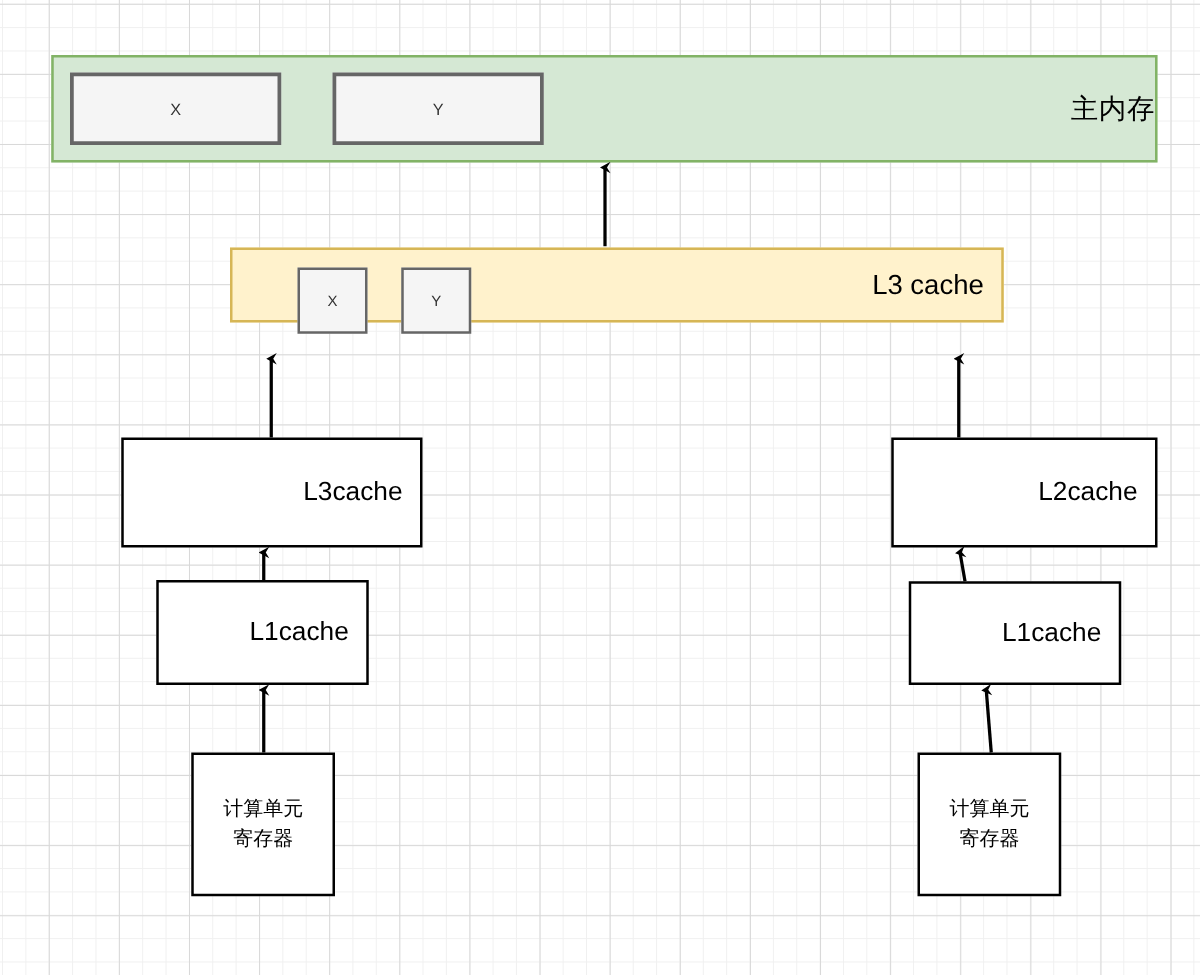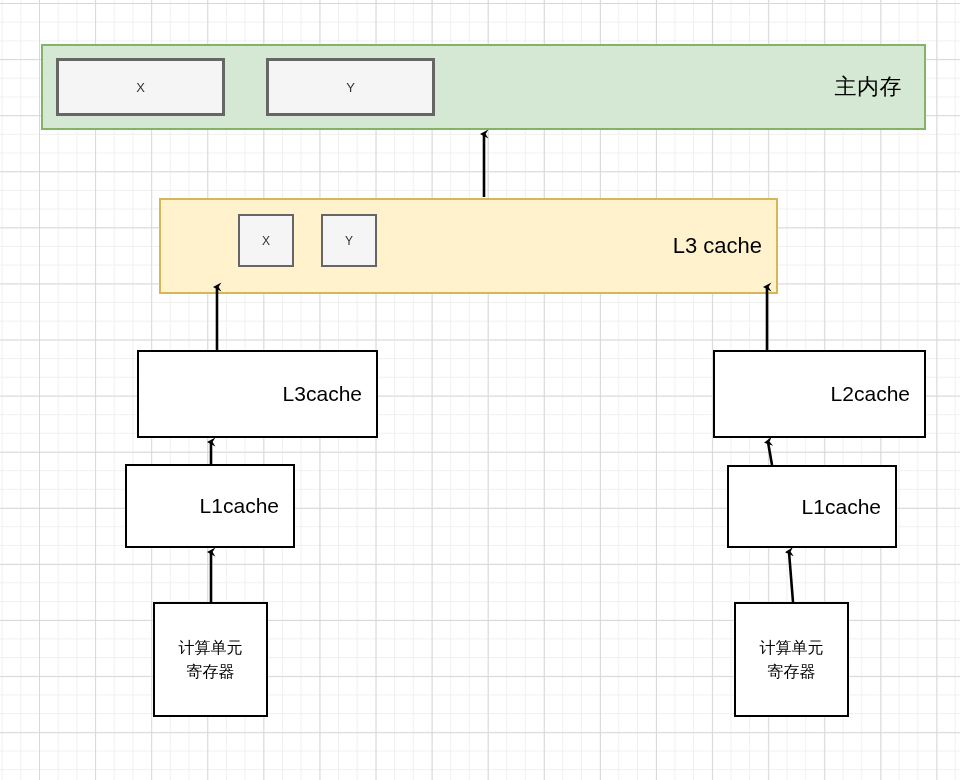--- a/index.html
+++ b/index.html
@@ -41,21 +41,20 @@
   
   .band-memory {
     background: #d5e8d4;
     border: 2px solid #82b366;
     align-items: center;
     justify-content: flex-end;
   }
   .band-memory .band-label {
     font-size: 22px;
     color: #000000;
-    padding-right: 22px;
     letter-spacing: 0.5px;
     white-space: nowrap;
     text-align: right;
   }
 
   
   .band-l3 {
     background: #fff2cc;
     border: 2px solid #d6b656;
     align-items: center;
@@ -130,33 +129,33 @@
   </div>
 
   <div class="cell" style="left:56px; top:58px; width:169px; height:58px;">
     <span>X</span>
   </div>
 
   <div class="cell" style="left:266px; top:58px; width:169px; height:58px;">
     <span>Y</span>
   </div>
 
-  <div class="node band-l3" style="left:159px; top:198px; width:619px; height:96px;">
+  <div class="node band-l3" style="left:184px; top:198px; width:619px; height:60px;">
     <span class="band-label">L3 cache</span>
   </div>
 
   <div class="cell small" style="left:238px; top:214px; width:56px; height:53px;">
     <span>X</span>
   </div>
 
   <div class="cell small" style="left:321px; top:214px; width:56px; height:53px;">
     <span>Y</span>
   </div>
 
-  <div class="node box" style="left:97px; top:350px; width:241px; height:88px;margin-left:40px;">
+  <div class="node box" style="left:97px; top:350px; width:241px; height:88px;">
     <span class="box-label">L3cache</span>
   </div>
 
   <div class="node box" style="left:125px; top:464px; width:170px; height:84px;">
     <span class="box-label">L1cache</span>
   </div>
 
   <div class="node box centered" style="left:153px; top:602px; width:115px; height:115px;">
     <span class="box-label">计算单元
 寄存器</span>

